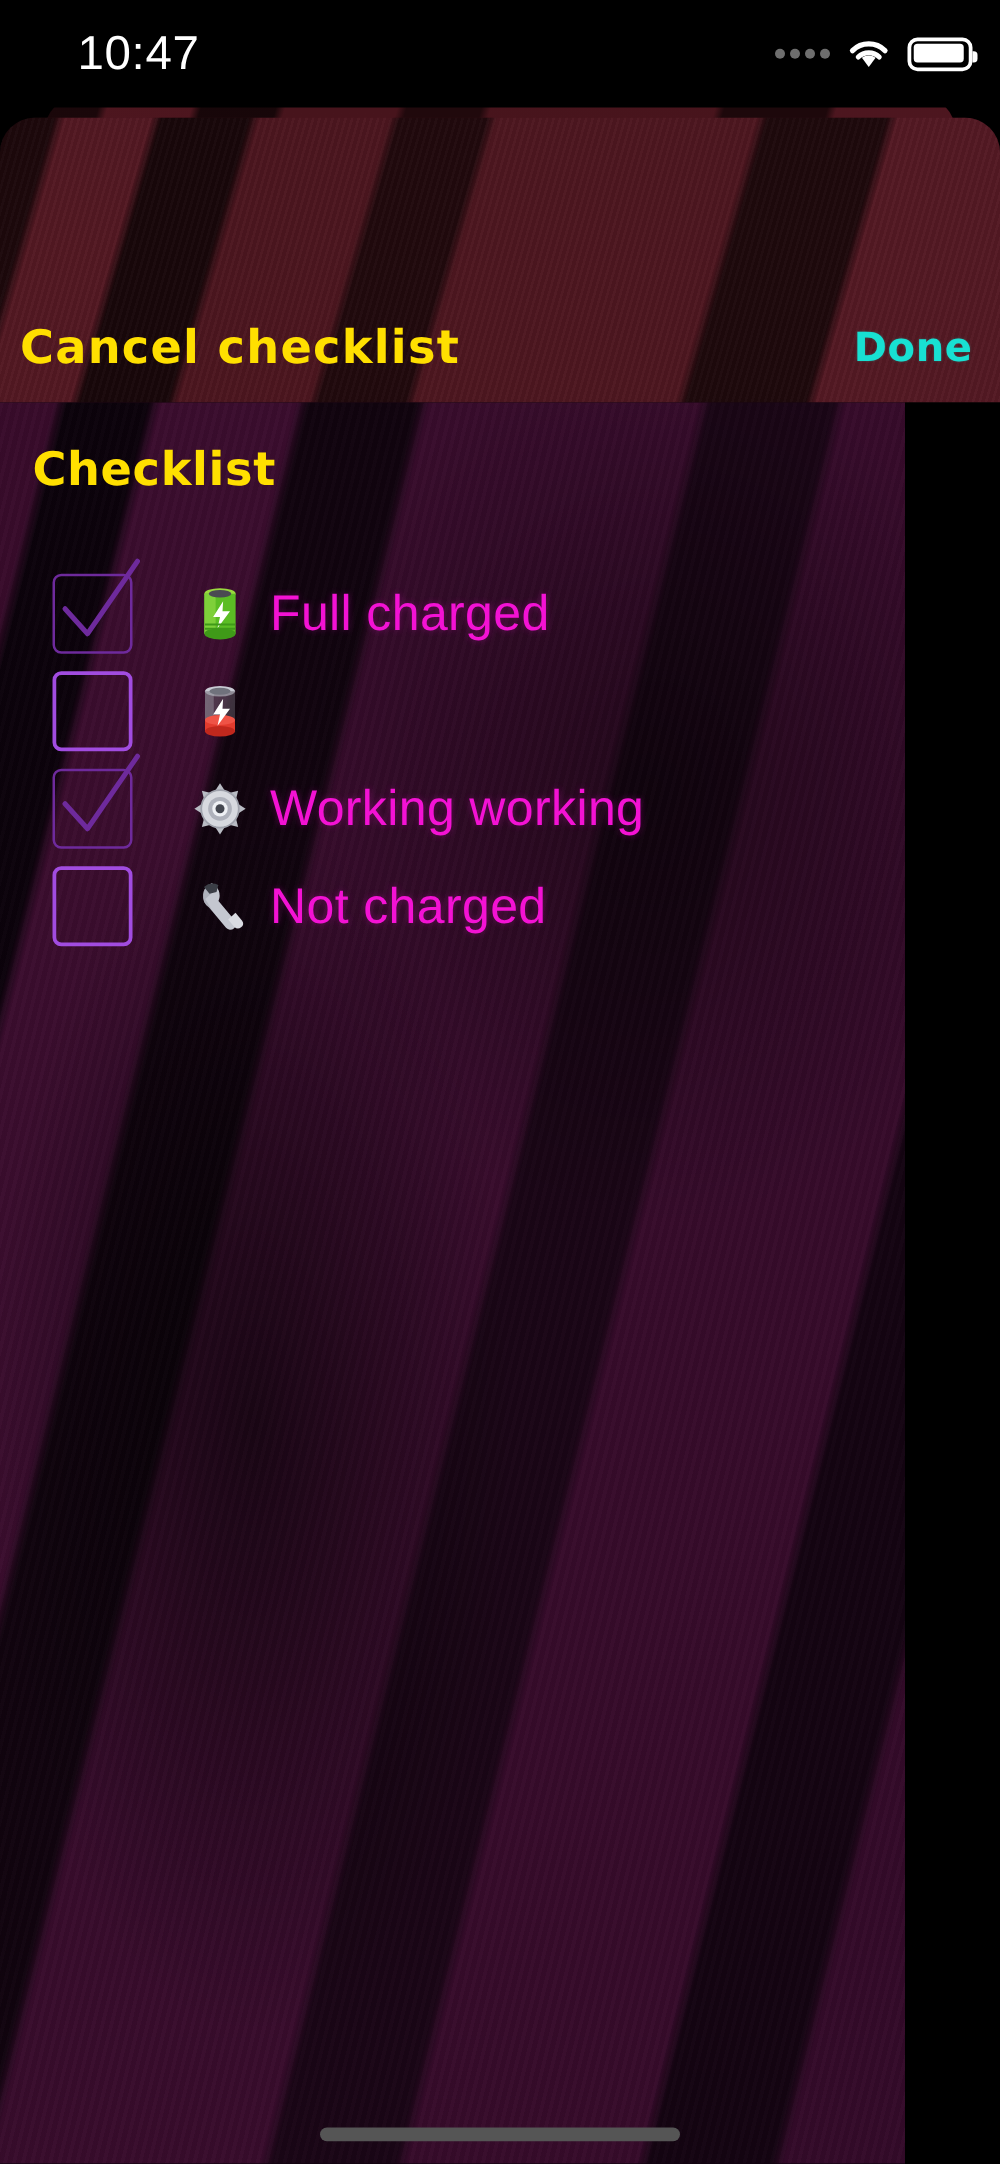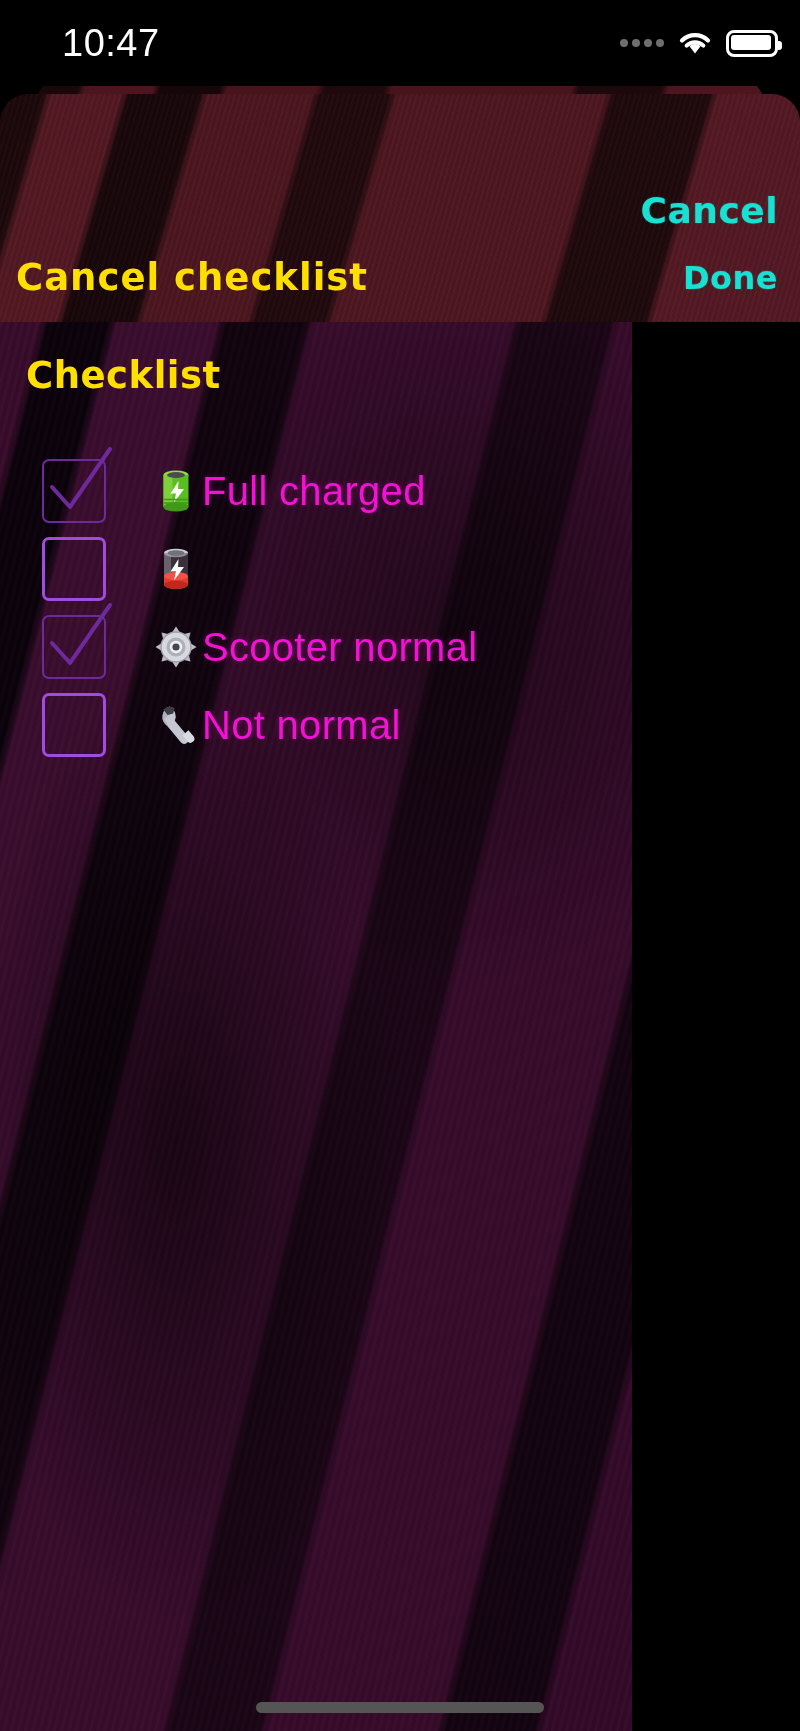--- a/index.html
+++ b/index.html
@@ -108,21 +108,21 @@
   }
   #sheet-title {
     position:absolute; left:16px; top:162px;
     color:#ffdf00; font-size:37px; font-weight:700;
     font-family:"DejaVu Sans", sans-serif;
     letter-spacing:1px; z-index:25;
   }
 
   
   #body-area {
-    position:absolute; left:0; top:322px; width:632px; height:1409px;
+    position:absolute; left:0; top:322px; width:724px; height:1409px;
     background:#2c0a28;
     background-image:
       linear-gradient(104deg,
         rgba(58,12,44,.95) 0%,  rgba(58,12,44,.95) 4%,
         rgba(10,2,10,.95) 5%,   rgba(10,2,10,.95) 11%,
         rgba(62,14,48,.85) 12%, rgba(62,14,48,.85) 22%,
         rgba(14,3,12,.90) 23%,  rgba(14,3,12,.90) 31%,
         rgba(60,13,46,.80) 32%, rgba(60,13,46,.80) 52%,
         rgba(20,4,16,.75) 53%,  rgba(20,4,16,.75) 62%,
         rgba(58,12,44,.80) 63%, rgba(58,12,44,.80) 80%,
@@ -163,20 +163,21 @@
     width:72px; height:78px; overflow:visible;
   }
 
   .emoji {
     flex:0 0 auto; width:52px; margin-left:44px;
     font-size:38px; line-height:1; text-align:center;
     font-family:"DejaVu Sans", sans-serif;
   }
   .emoji svg { display:block; margin:0 auto; }
   .rlabel {
+    margin-left:14px;
     color:#f312d4; font-size:40px; font-weight:400;
     font-family:"Liberation Sans", sans-serif;
     letter-spacing:0.3px;
     text-shadow:0 0 6px rgba(243,18,212,.30);
     white-space:nowrap;
   }
 
   
   #home-ind {
     position:absolute; left:50%; transform:translateX(-50%);
@@ -205,21 +206,20 @@
           <path d="M8.6 15.6 A12 12 0 0 1 25.4 15.6" stroke="#fff" stroke-width="4" fill="none" stroke-linecap="round"></path>
         </svg>
       </span>
       <span class="batt-ic"></span>
     </div>
   </div>
 
   <div id="sheet-back"></div>
 
   <div id="header-card">
-    <div id="btn-cancel">Cancel</div>
     <div id="btn-done">Done</div>
     <div id="sheet-title">Cancel checklist</div>
   </div>
 
   <div id="body-area">
     <div id="section-title">Checklist</div>
     <div id="checklist">
         <div class="row">
           <div class="cbox on">
             <svg class="tick" viewBox="0 0 72 78" fill="none">
@@ -273,31 +273,31 @@
                 <path d="M36.5 7.5 l-1.6 6.4 -4.8-4.8 z"></path>
                 <path d="M7.5 36.5 l1.6-6.4 4.8 4.8 z"></path>
               </g>
               <circle cx="22" cy="22" r="15" fill="#d7d9df"></circle>
               <circle cx="22" cy="22" r="15" fill="none" stroke="#9fa2ac" stroke-width="1.4"></circle>
               <circle cx="22" cy="22" r="9.5" fill="#aeb1bb"></circle>
               <circle cx="22" cy="22" r="6.2" fill="#eef0f4"></circle>
               <circle cx="22" cy="22" r="3.6" fill="#43464f"></circle>
             </svg>
           </div>
-          <div class="rlabel">Scooter normal</div>
+          <div class="rlabel">Working working</div>
         </div>
         <div class="row">
           <div class="cbox off"></div>
           <div class="emoji">
             <svg width="42" height="44" viewBox="0 0 42 44">
               <path d="M14.5 3.5 a11 11 0 0 0 -2.2 19.4 l13.5 16.3 a4.6 4.6 0 0 0 7.2 -5.7 L19.8 17.8 A11 11 0 0 0 14.5 3.5 z" fill="#c4c7d0"></path>
               <path d="M14.5 3.5 a11 11 0 0 0 -2.2 19.4 l3.1 3.7 -6.2 -10.4 5.1 -4.6 -2.0 -6.1 z" fill="#9ea1ab" opacity=".55"></path>
               <path d="M8.2 6.6 l4.4 5.4 5.6 -1.4 1.5 -5.6 a10.6 10.6 0 0 0 -11.5 1.6 z" fill="#3b3e46"></path>
               <path d="M27.5 32.5 l5.0 6.0 a4.0 4.0 0 0 0 6.2 -5.0 l-5.3 -6.3 z" fill="#d9dbe2"></path>
             </svg>
           </div>
-          <div class="rlabel">Not normal</div>
+          <div class="rlabel">Not charged</div>
         </div>
       </div>
   </div>
 
   <div id="home-ind"></div>
 </div>
 
 </body></html>

